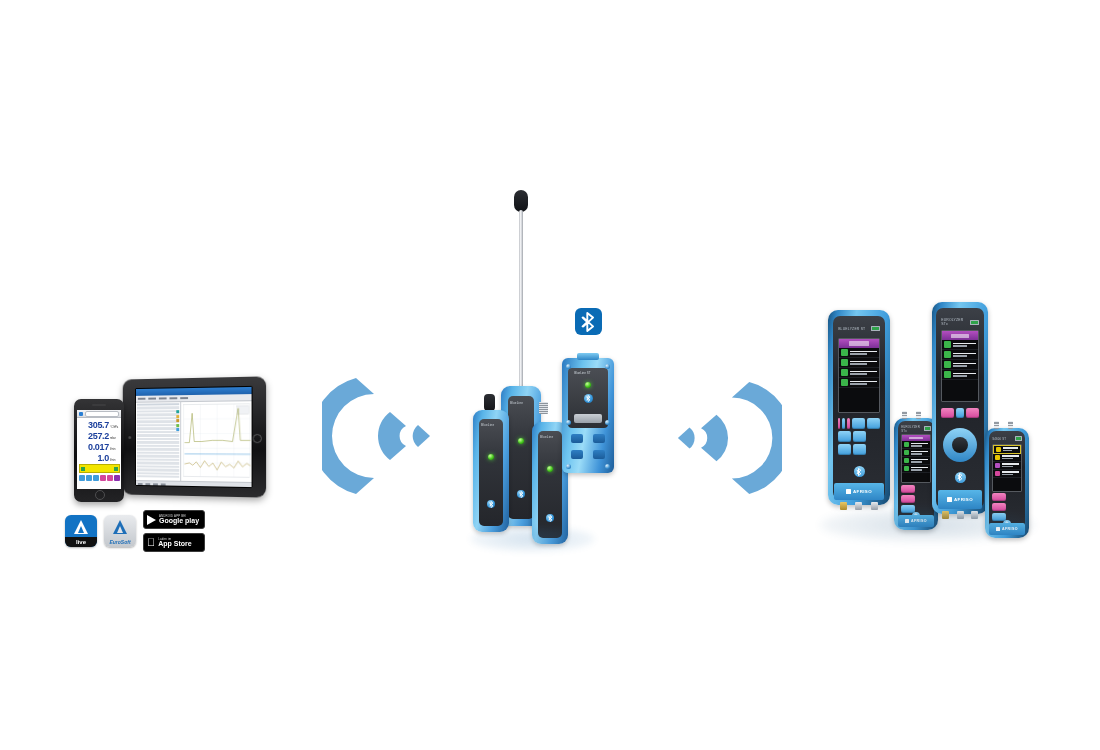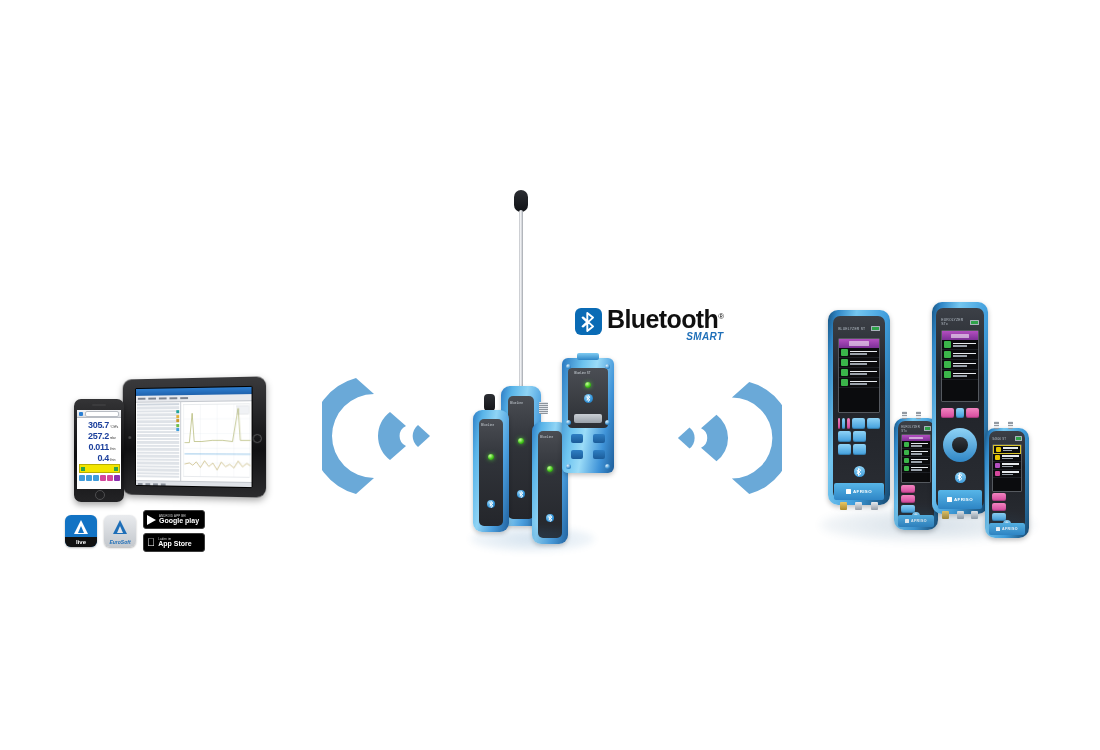--- a/index.html
+++ b/index.html
@@ -275,25 +275,25 @@
         <div class="ph-readings">
           <div class="ph-row">
             <span class="ph-val">305.7</span>
             <span class="ph-unit">°C/hPa</span>
           </div>
           <div class="ph-row">
             <span class="ph-val">257.2</span>
             <span class="ph-unit">mbar</span>
           </div>
           <div class="ph-row">
-            <span class="ph-val">0.011</span>
+            <span class="ph-val">0.017</span>
             <span class="ph-unit">l/min</span>
           </div>
           <div class="ph-row">
-            <span class="ph-val">0.4</span>
+            <span class="ph-val">1.0</span>
             <span class="ph-unit">l/min</span>
           </div>
         </div>
         <div class="ph-yellow">
           <i></i>
           <i></i>
         </div>
         <div class="ph-keys">
           <span style="background:#3f9ddc"></span>
           <span style="background:#3f9ddc"></span>
@@ -343,24 +343,20 @@
         <path d="M96 53 L 108 64 L 96 75 A 14 14 0 0 1 96 53 Z"></path>
       </g>
     </svg>
   </div>
 
   <div class="abs" id="bt-logo">
     <div class="bt-badge">
       <svg width="15" height="20" viewBox="0 0 15 20">
         <path d="M6.3 10 L1.6 5.6 M6.3 10 L1.6 14.4 M6.3 1 L6.3 19 L12 14.4 L2.4 5.6 M6.3 1 L12 5.6 L2.4 14.4" stroke="#ffffff" stroke-width="1.9" fill="none" stroke-linejoin="round" stroke-linecap="round"></path>
       </svg>
-    </div>
-    <div>
-      <div class="bt-word"><span>Bluetooth</span><span class="bt-reg">®</span></div>
-      <div class="bt-smart">SMART</div>
     </div>
   </div>
 
   <div class="abs" id="probes">
 
     <div class="abs" style="left:44px;top:0px;width:14px;height:22px;
          background:linear-gradient(180deg,#2b2d32,#101216);border-radius:7px;"></div>
     <div class="probe-stem" style="left:49px;top:20px;width:4px;height:180px;"></div>
     <div class="probe" style="left:31px;top:196px;width:40px;height:140px;">
       <div class="face">

